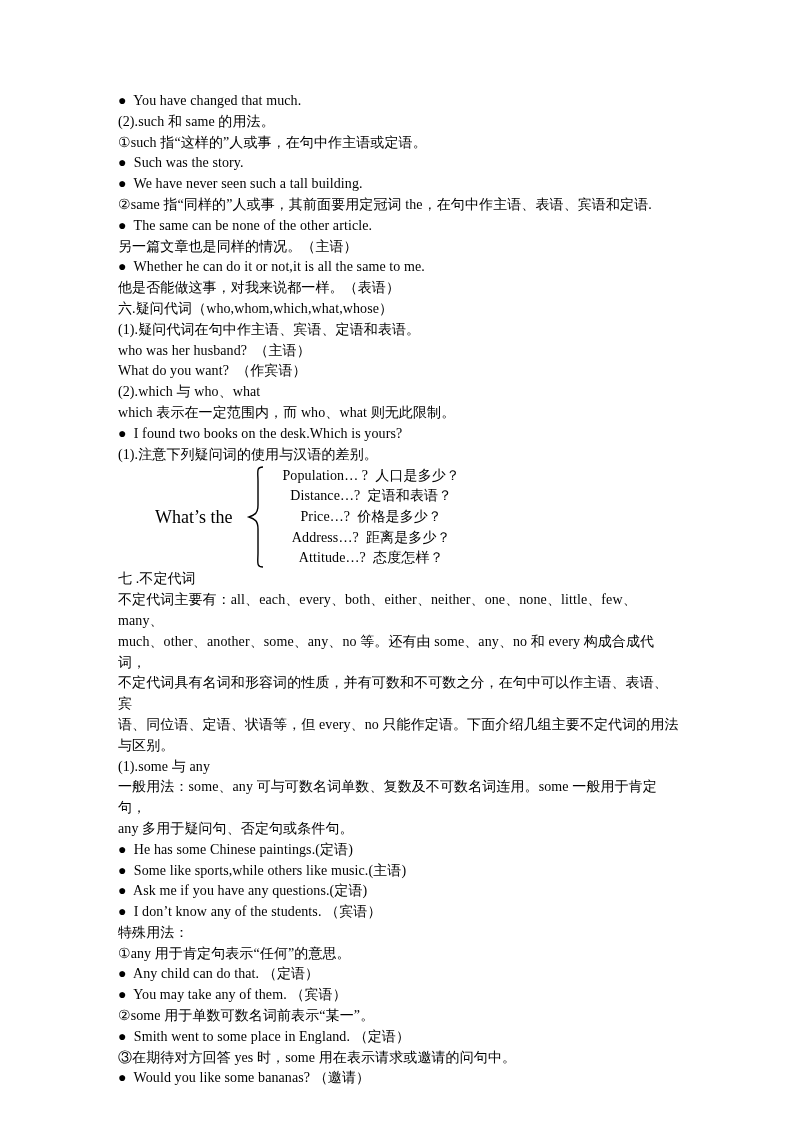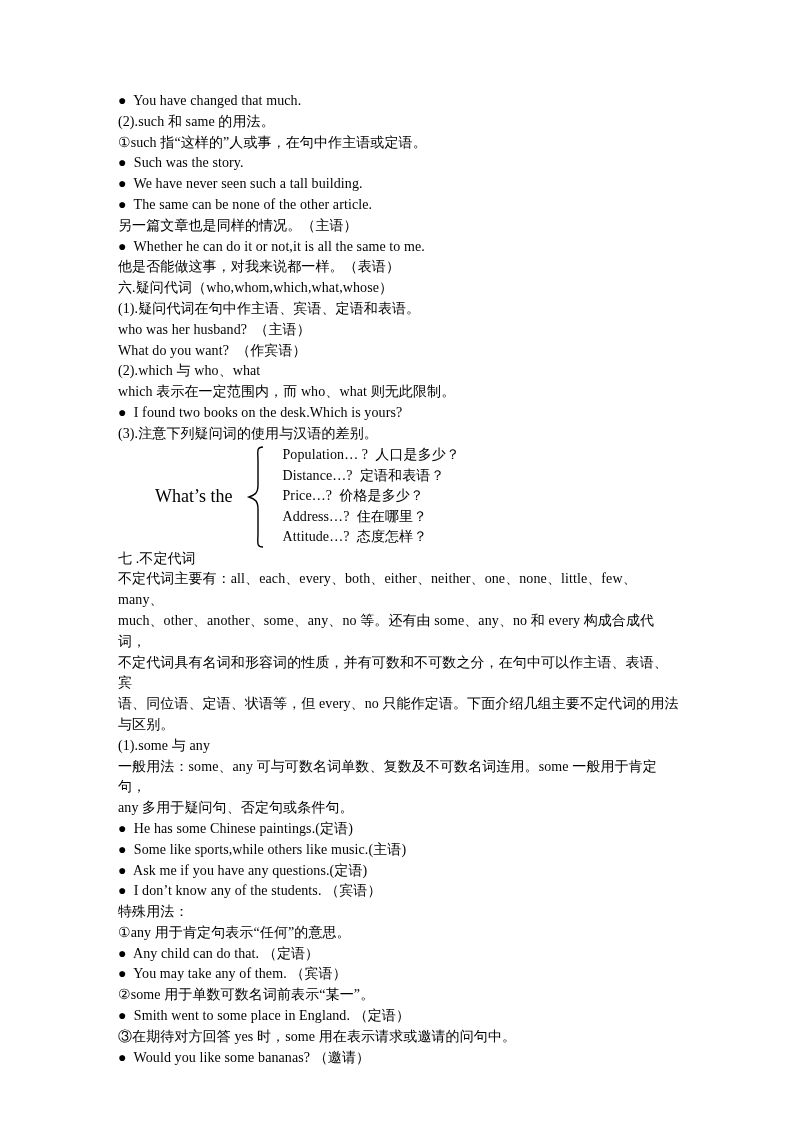--- a/index.html
+++ b/index.html
@@ -36,55 +36,57 @@
   .brace-glyph {
     margin-left: 14px;
     flex: 0 0 auto;
     display: block;
   }
   .brace-items {
     margin-left: 16px;
   }
   .brace-items .doc-line {
     line-height: 20.6px;
+    text-align: center;
   }
 </style>
 </head>
 <body>
 
 <div class="page">
 
   <div class="doc-line">●  You have changed that much.</div>
   <div class="doc-line">(2).such 和 same 的用法。</div>
   <div class="doc-line">①such 指“这样的”人或事，在句中作主语或定语。</div>
   <div class="doc-line">●  Such was the story.</div>
   <div class="doc-line">●  We have never seen such a tall building.</div>
+  <div class="doc-line">②same 指“同样的”人或事，其前面要用定冠词 the，在句中作主语、表语、宾语和定语.</div>
   <div class="doc-line">●  The same can be none of the other article.</div>
   <div class="doc-line">另一篇文章也是同样的情况。（主语）</div>
   <div class="doc-line">●  Whether he can do it or not,it is all the same to me.</div>
   <div class="doc-line">他是否能做这事，对我来说都一样。（表语）</div>
   <div class="doc-line">六.疑问代词（who,whom,which,what,whose）</div>
   <div class="doc-line">(1).疑问代词在句中作主语、宾语、定语和表语。</div>
   <div class="doc-line">who was her husband?  （主语）</div>
   <div class="doc-line">What do you want?  （作宾语）</div>
   <div class="doc-line">(2).which 与 who、what</div>
   <div class="doc-line">which 表示在一定范围内，而 who、what 则无此限制。</div>
   <div class="doc-line">●  I found two books on the desk.Which is yours?</div>
-  <div class="doc-line">(3).注意下列疑问词的使用与汉语的差别。</div>
+  <div class="doc-line">(1).注意下列疑问词的使用与汉语的差别。</div>
 
   <div class="brace-figure">
     <span class="brace-label">What’s the</span>
     <svg class="brace-glyph" width="20" height="104" viewBox="0 0 20 104">
       <path d="M17,2 C10,2 12,7 12,16 L12,40 C12,48 9,50 3,52 C9,54 12,56 12,64 L12,88 C12,97 10,102 17,102" fill="none" stroke="#000000" stroke-width="1.4"></path>
     </svg>
     <div class="brace-items">
       <div class="doc-line">Population… ?  人口是多少？</div>
       <div class="doc-line">Distance…?  定语和表语？</div>
       <div class="doc-line">Price…?  价格是多少？</div>
-      <div class="doc-line">Address…?  住在哪里？</div>
+      <div class="doc-line">Address…?  距离是多少？</div>
       <div class="doc-line">Attitude…?  态度怎样？</div>
     </div>
   </div>
 
   <div class="doc-line">七 .不定代词</div>
   <div class="doc-line">不定代词主要有：all、each、every、both、either、neither、one、none、little、few、many、</div>
   <div class="doc-line">much、other、another、some、any、no 等。还有由 some、any、no 和 every 构成合成代词，</div>
   <div class="doc-line">不定代词具有名词和形容词的性质，并有可数和不可数之分，在句中可以作主语、表语、宾</div>
   <div class="doc-line">语、同位语、定语、状语等，但 every、no 只能作定语。下面介绍几组主要不定代词的用法</div>
   <div class="doc-line">与区别。</div>

